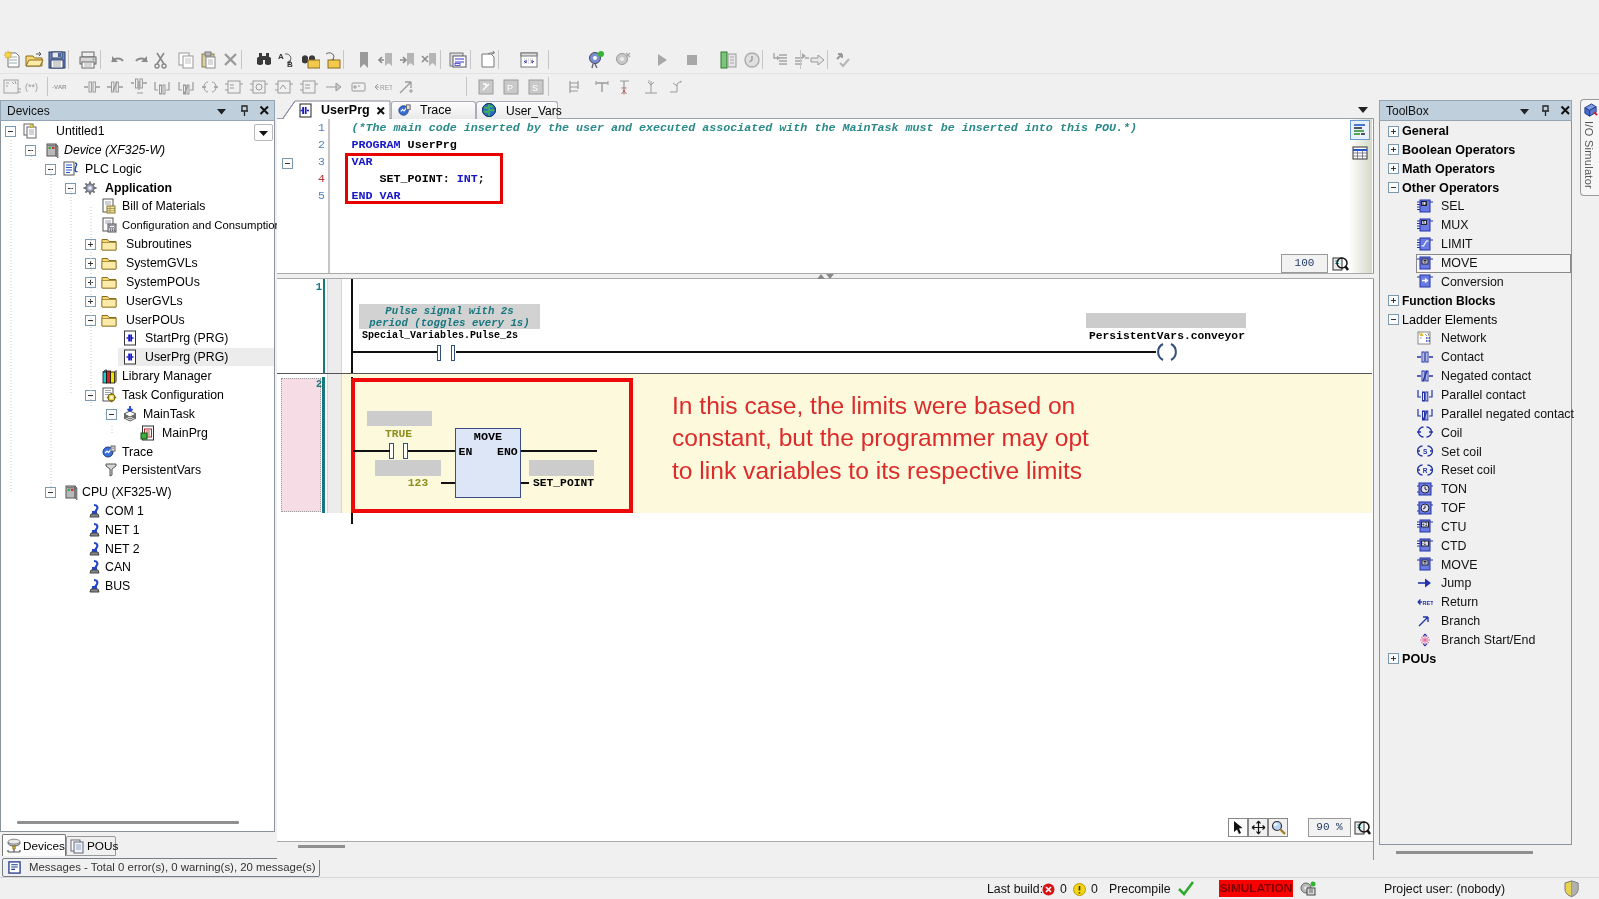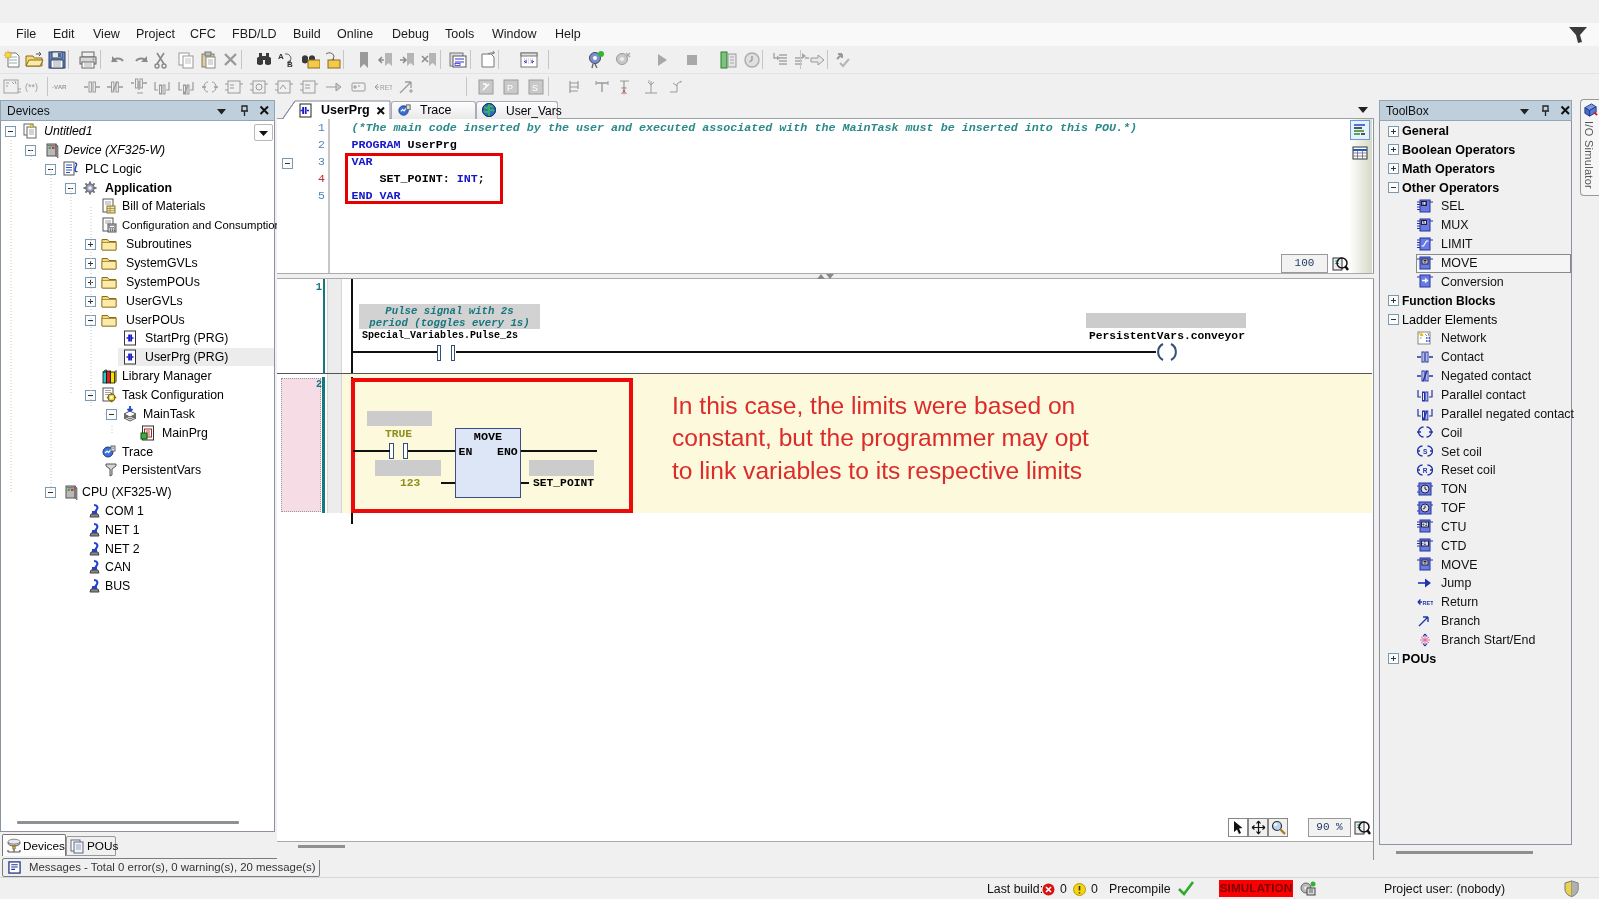--- a/index.html
+++ b/index.html
@@ -41,37 +41,20 @@
 
 #msgbar { left:2px; top:858px; width:318px; height:19px; background:#f0f0f0; border:1px solid #767d85; border-radius:2px; }
 #statusbar { left:0; top:877px; width:1599px; height:22px; background:#f0f0f0; font-size:12px; color:#111; }
 .gbox { position:absolute; background:#ccc; }
 </style>
 </head>
 <body>
 <div id="root">
   <div class="abs" id="msgbar"></div>
   <div class="abs" id="statusbar"></div>
-  <div class="abs" id="menubar">
-    <div class="mi" style="left:16px">File</div>
-    <div class="mi" style="left:53px">Edit</div>
-    <div class="mi" style="left:93px">View</div>
-    <div class="mi" style="left:136px">Project</div>
-    <div class="mi" style="left:190px">CFC</div>
-    <div class="mi" style="left:232px">FBD/LD</div>
-    <div class="mi" style="left:293px">Build</div>
-    <div class="mi" style="left:337px">Online</div>
-    <div class="mi" style="left:392px">Debug</div>
-    <div class="mi" style="left:445px">Tools</div>
-    <div class="mi" style="left:492px">Window</div>
-    <div class="mi" style="left:555px">Help</div>
-    <svg class="abs" style="left:1568px;top:3px" width="20" height="18" viewBox="0 0 20 18">
-        <path d="M1 1 L19 1 L12 9 L14 16 L10 17 L8 9 Z" fill="#3b3b3b"></path>
-      </svg>
-  </div>
   <div class="abs" id="tb1">
     <svg class="ticon" style="left:3px" viewBox="0 0 20 20">
         <path d="M5 3 h8 l3 3 v11 h-11 z" fill="#fff" stroke="#777"></path>
         <path d="M6 7h8M6 10h8M6 13h8" stroke="#9aa" stroke-width="1"></path>
         <path d="M2 2 l2.2 1 .8-2.2.8 2.2 2.2-1-1 2.2 2.2.8-2.2.8 1 2.2-2.2-1-.8 2.2-.8-2.2-2.2 1 1-2.2-2.2-.8 2.2-.8z" fill="#ffd34d" stroke="#b99a00" stroke-width=".4"></path>
       </svg>
     <svg class="ticon" style="left:24px" viewBox="0 0 20 20">
         <path d="M2 6 h7 l1.5 2 H18 v8 H2 z" fill="#f7d877" stroke="#8a6d1a"></path>
         <path d="M2 16 L5 10 h14 l-3 6z" fill="#fceaa8" stroke="#8a6d1a"></path>
         <path d="M12 4 h5 M15 2 l2 2-2 2" stroke="#555" fill="none"></path>
@@ -356,21 +339,21 @@
       </svg>
     </div>
   <div class="trow" style="left:0;top:122px;width:270px">
       <div class="exp m" style="left:5px;top:4px"></div>
       <svg class="ticon16" style="left:21px;top:1px" viewBox="0 0 16 16">
         <rect x="3" y="1" width="9" height="11" fill="#fff" stroke="#666"></rect>
         <rect x="6" y="4" width="9" height="11" fill="#fff" stroke="#666"></rect>
         <path d="M8 7h5M8 9h5M8 11h5" stroke="#99a" stroke-width=".9"></path>
         <path d="M9 1 l4 2 -3 2z" fill="#f5e03a" stroke="#998c00" stroke-width=".5"></path>
       </svg>
-      <div class="txt" style="left:44px;font-style:italic;position:absolute">Untitled1</div>
+      <div class="txt" style="left:56px;position:absolute">Untitled1</div>
     </div>
   <div class="trow" style="left:0;top:141px;width:270px">
       <div class="exp m" style="left:25px;top:4px"></div>
       <svg class="ticon16" style="left:44px;top:1px" viewBox="0 0 16 16">
         <rect x="3" y="2" width="9" height="12" fill="#b9b9b9" stroke="#555"></rect>
         <path d="M12 2 l2 2 v12 l-2 -2z M3 2 l2 2 h9" fill="#8f8f8f" stroke="#555" stroke-width=".6"></path>
         <rect x="4.5" y="5" width="2.5" height="2" fill="#3fae3f"></rect>
         <rect x="8" y="5" width="2.5" height="2" fill="#c33"></rect>
       </svg>
       <div class="txt" style="left:64px;font-style:italic;position:absolute">Device (XF325-W)</div>
@@ -693,21 +676,21 @@
   <div class="abs" style="left:389px;top:443px;width:4.5px;height:16px;background:#fff;border:1.4px solid #33507a"></div>
   <div class="abs" style="left:403px;top:443px;width:4.5px;height:16px;background:#fff;border:1.4px solid #33507a"></div>
   <div class="abs" style="left:353px;top:450px;width:36.5px;height:1.6px;background:#111"></div>
     <div class="abs" style="left:408px;top:450px;width:47px;height:1.6px;background:#111"></div>
   <div class="abs" style="left:521px;top:450px;width:76px;height:1.6px;background:#111"></div>
   <div class="abs" style="left:455px;top:428px;width:66px;height:70px;background:#dce6f7;border:1.8px solid #3c4c84"></div>
   <div class="abs mono" style="left:455px;top:430px;width:66px;text-align:center;font-size:11.8px;color:#000">MOVE</div>
   <div class="abs mono" style="left:458.5px;top:444.5px;font-size:11.5px;color:#000">EN</div>
   <div class="abs mono" style="left:497px;top:444.5px;font-size:11.5px;color:#000">ENO</div>
   <div class="gbox" style="left:375px;top:460px;width:66px;height:16px"></div>
-  <div class="abs mono" style="left:400px;top:476.5px;width:36px;text-align:left;font-size:11.3px;color:#8f8f1f">123</div>
+  <div class="abs mono" style="left:400px;top:476.5px;width:36px;text-align:center;font-size:11.3px;color:#8f8f1f">123</div>
   <div class="abs" style="left:441px;top:482px;width:14px;height:1.6px;background:#111"></div>
   <div class="abs" style="left:521px;top:482px;width:8px;height:1.6px;background:#111"></div>
   <div class="gbox" style="left:529px;top:460px;width:65px;height:16px"></div>
   <div class="abs mono" style="left:533px;top:476.5px;font-size:11.3px;color:#000">SET_POINT</div>
   <div class="abs" style="left:672px;top:390px;font-size:24.6px;line-height:32.4px;color:#dd2b2b">In this case, the limits were based on<br>constant, but the programmer may opt<br>to link variables to its respective limits</div>
   <div class="abs" style="left:1228px;top:818px;width:20px;height:19px;background:#fff;border:1px solid #888"></div>
   <svg class="abs" style="left:1232px;top:820px" width="13" height="15">
       <path d="M2 1 L2 12 L5 9.5 L7 14 L9 13 L7 8.5 L10.5 8z" fill="#111"></path>
     </svg>
   <div class="abs" style="left:1248px;top:818px;width:20px;height:19px;background:#f0f0f0;border:1px solid #888"></div>

